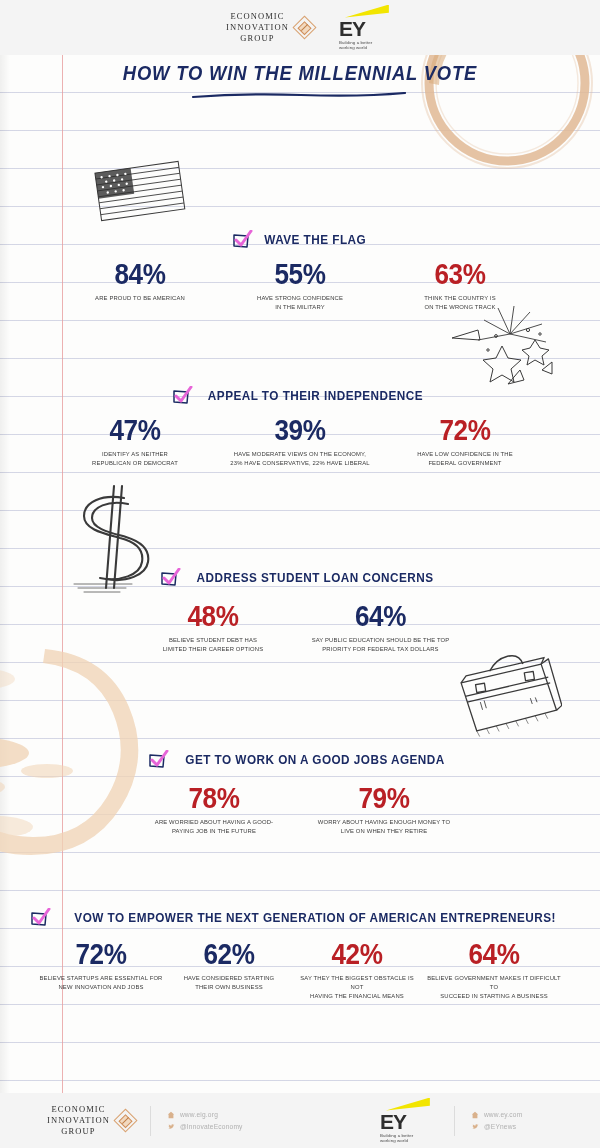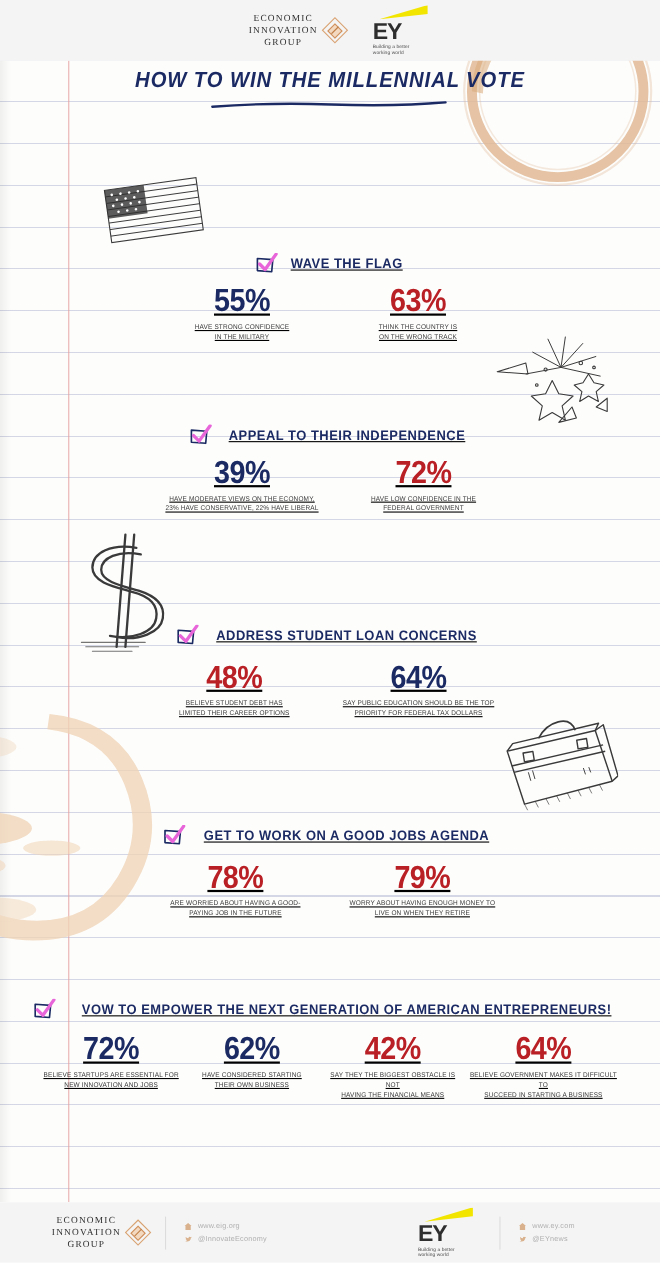--- a/index.html
+++ b/index.html
@@ -171,21 +171,21 @@
     color: #1b2a63;
     line-height: 27px;
     transform: scaleX(.92);
   }
   .title-underline {
     display: block;
     margin: 5px auto 0 auto;
     width: 218px; height: 7px;
   }
 
-  .section { position: absolute; width: 600px; left: 0; text-decoration: underline; }
+  .section { position: absolute; width: 600px; left: 0; }
 
   .sec-head {
     display: flex;
     align-items: center;
     justify-content: center;
     gap: 8px;
   }
   .check-icon { width: 22px; height: 19px; flex: none; display: block; }
   .sec-title {
     font-family: "Liberation Sans Narrow", "Liberation Sans", sans-serif;
@@ -393,20 +393,24 @@
   <div class="section" style="top:230px">
     <div class="sec-head">
       <svg class="check-icon" viewBox="0 0 22 19">
         <path d="M3 5 L3 16 L16 17 L17 6 Z" fill="none" stroke="#1b2a63" stroke-width="1.5" stroke-linejoin="round"></path>
         <path d="M5 10 L10 15 L20 1" fill="none" stroke="#e765d8" stroke-width="3" stroke-linecap="round" stroke-linejoin="round"></path>
       </svg>
       <div class="sec-title">WAVE THE FLAG</div>
     </div>
     <div class="stats">
       <div class="stat" style="width:160px">
+        <div class="stat-num navy">84%</div>
+        <div class="stat-cap">ARE PROUD TO BE AMERICAN</div>
+      </div>
+      <div class="stat" style="width:160px">
         <div class="stat-num navy">55%</div>
         <div class="stat-cap">HAVE STRONG CONFIDENCE
 IN THE MILITARY</div>
       </div>
       <div class="stat" style="width:160px">
         <div class="stat-num red">63%</div>
         <div class="stat-cap">THINK THE COUNTRY IS
 ON THE WRONG TRACK</div>
       </div>
     </div>
@@ -414,20 +418,25 @@
 
   <div class="section" style="top:386px">
     <div class="sec-head">
       <svg class="check-icon" viewBox="0 0 22 19">
         <path d="M3 5 L3 16 L16 17 L17 6 Z" fill="none" stroke="#1b2a63" stroke-width="1.5" stroke-linejoin="round"></path>
         <path d="M5 10 L10 15 L20 1" fill="none" stroke="#e765d8" stroke-width="3" stroke-linecap="round" stroke-linejoin="round"></path>
       </svg>
       <div class="sec-title">APPEAL TO THEIR INDEPENDENCE</div>
     </div>
     <div class="stats">
+      <div class="stat" style="width:160px">
+        <div class="stat-num navy">47%</div>
+        <div class="stat-cap">IDENTIFY AS NEITHER
+REPUBLICAN OR DEMOCRAT</div>
+      </div>
       <div class="stat" style="width:170px">
         <div class="stat-num navy">39%</div>
         <div class="stat-cap">HAVE MODERATE VIEWS ON THE ECONOMY,
 23% HAVE CONSERVATIVE, 22% HAVE LIBERAL</div>
       </div>
       <div class="stat" style="width:160px">
         <div class="stat-num red">72%</div>
         <div class="stat-cap">HAVE LOW CONFIDENCE IN THE
 FEDERAL GOVERNMENT</div>
       </div>

